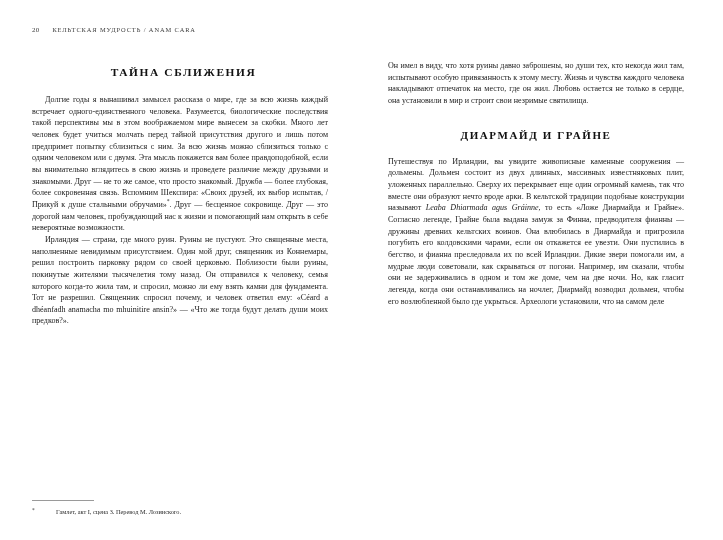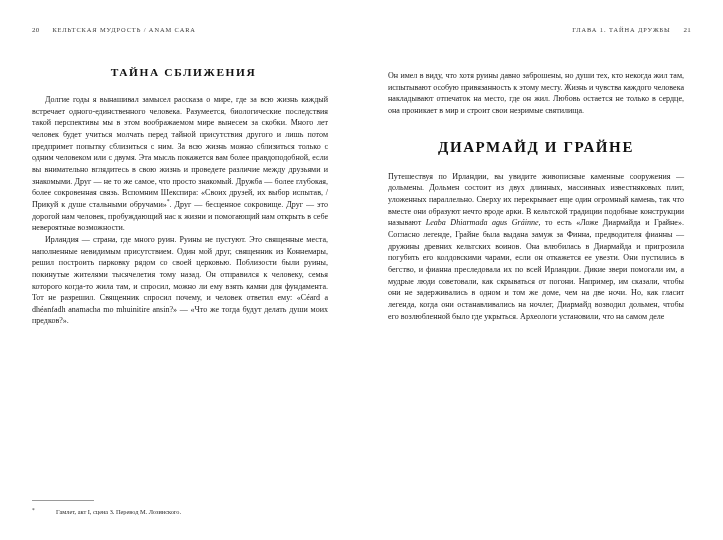--- a/index.html
+++ b/index.html
@@ -62,21 +62,21 @@
     text-align: center;
     font-size: 11.4px;
     letter-spacing: 1.6px;
     font-weight: bold;
     margin-top: 30px;
     margin-bottom: 16px;
     color: #111;
   }
   .section-title {
     text-align: center;
-    font-size: 15px;
+    font-size: 11px;
     letter-spacing: 1.6px;
     font-weight: bold;
     margin-top: 22px;
     margin-bottom: 15px;
     color: #111;
   }
   p.body {
     font-size: 8.05px;
     line-height: 11.65px;
     text-align: justify;
@@ -148,27 +148,23 @@
     <div class="footnote-area">
       <div class="footnote-rule"></div>
       <div class="footnote">
         <span class="fn-mark">*</span>
         <span>Гамлет, акт I, сцена 3. Перевод М. Лозинского.</span>
       </div>
     </div>
   </div>
 
   <div class="page page-right">
-    <div class="runhead runhead-right">
-      <span>Глава 1. Тайна дружбы</span>
-      <span class="folio">21</span>
-    </div>
 
     <div class="textblock-right" style="margin-top:34px;">
-      <p class="body noindent">Он имел в виду, что хотя руины давно заброшены, но души тех, кто некогда жил там, испытывают особую привязанность к этому месту. Жизнь и чувства каждого человека накладывают отпечаток на место, где он жил. Любовь остается не только в сердце, она проникает в мир и строит свои незримые святилища.</p>
+      <p class="body noindent">Он имел в виду, что хотя руины давно заброшены, но души тех, кто некогда жил там, испытывают особую привязанность к этому месту. Жизнь и чувства каждого человека накладывают отпечаток на место, где он жил. Любовь остается не только в сердце, она установили в мир и строит свои незримые святилища.</p>
 
       <div class="section-title">ДИАРМАЙД И ГРАЙНЕ</div>
 
       <p class="body noindent">Путешествуя по Ирландии, вы увидите живописные каменные сооружения — дольмены. Дольмен состоит из двух длинных, массивных известняковых плит, уложенных параллельно. Сверху их перекрывает еще один огромный камень, так что вместе они образуют нечто вроде арки. В кельтской традиции подобные конструкции называют <em>Leaba Dhiarmada agus Gráinne</em>, то есть «Ложе Диармайда и Грайне». Согласно легенде, Грайне была выдана замуж за Финна, предводителя фианны — дружины древних кельтских воинов. Она влюбилась в Диармайда и пригрозила погубить его колдовскими чарами, если он откажется ее увезти. Они пустились в бегство, и фианна преследовала их по всей Ирландии. Дикие звери помогали им, а мудрые люди советовали, как скрываться от погони. Например, им сказали, чтобы они не задерживались в одном и том же доме, чем на две ночи. Но, как гласит легенда, когда они останавливались на ночлег, Диармайд возводил дольмен, чтобы его возлюбленной было где укрыться. Археологи установили, что на самом деле</p>
     </div>
   </div>
 
 </div>
 
 </body></html>

